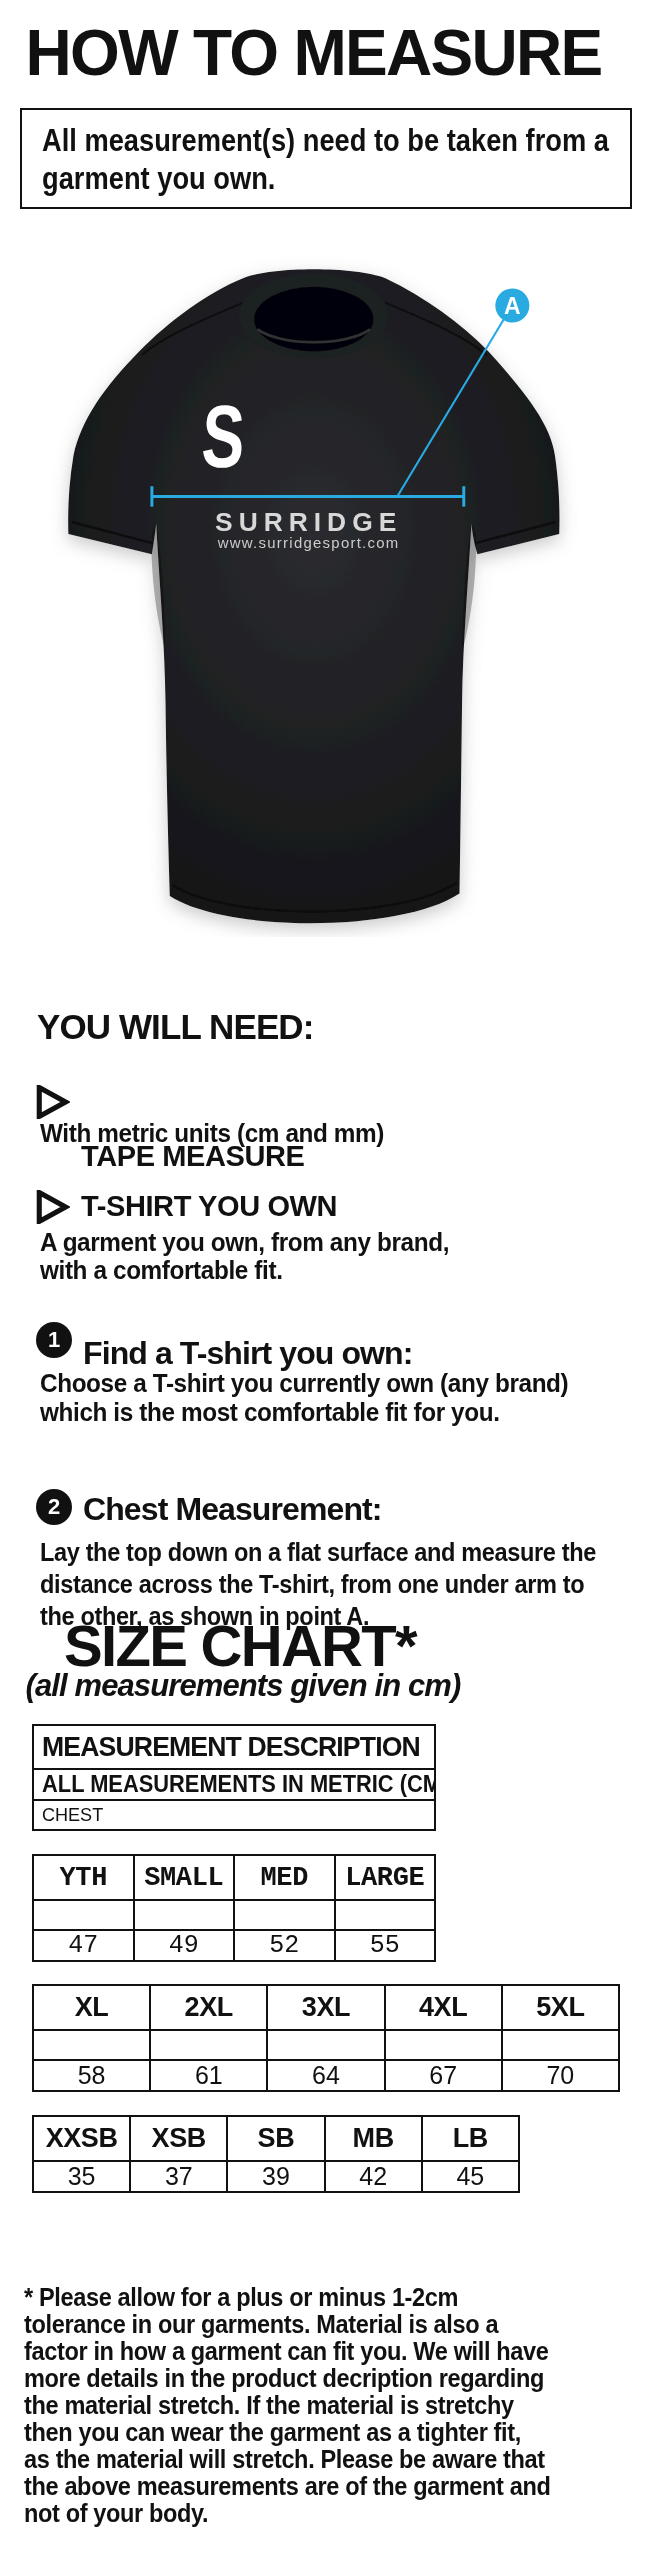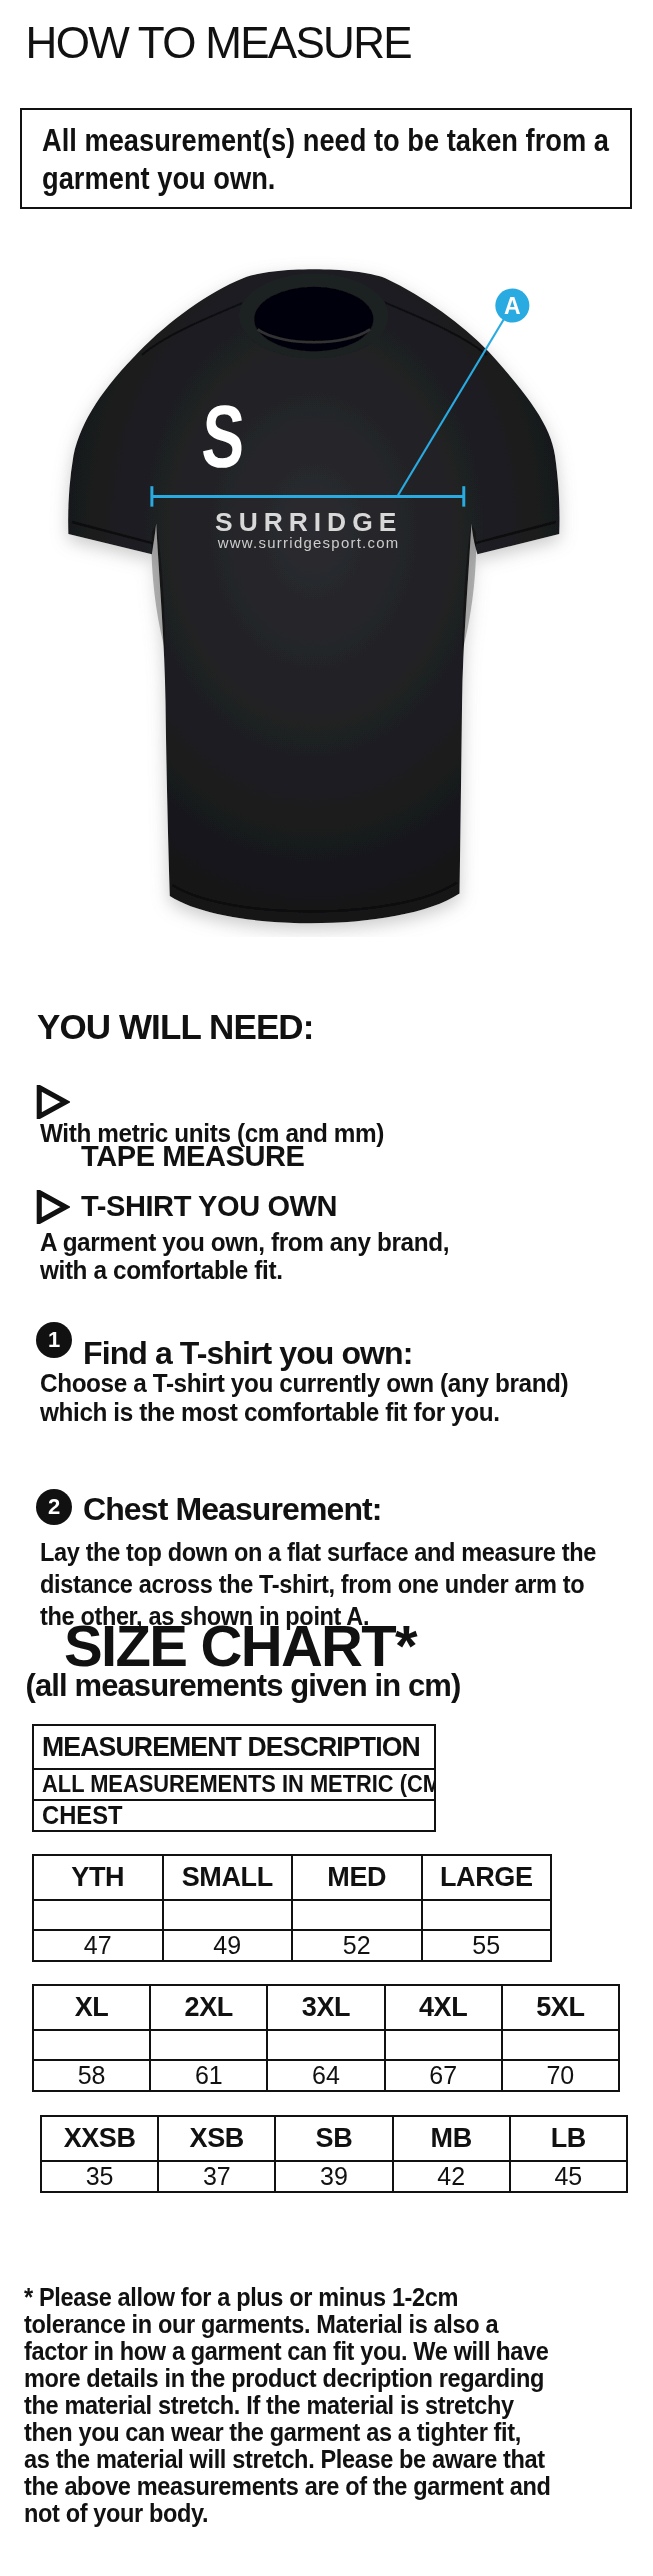--- a/index.html
+++ b/index.html
@@ -3,21 +3,21 @@
 <meta charset="utf-8">
 <style>
   html,body{margin:0;padding:0;background:#fff;}
   body{width:654px;height:2576px;position:relative;overflow:hidden;
        font-family:"Liberation Sans",sans-serif;color:#111;}
   .abs{position:absolute;}
   .cond{display:inline-block;white-space:nowrap;transform:scaleX(.88);transform-origin:0 50%;}
   .cond95{display:inline-block;white-space:nowrap;transform:scaleX(.95);transform-origin:0 50%;}
   .cond92{display:inline-block;white-space:nowrap;transform:scaleX(.92);transform-origin:0 50%;}
 
-  .h1{font-size:44px;font-weight:normal;letter-spacing:-1.7px;line-height:1;}
+  .h1{font-size:64px;font-weight:bold;letter-spacing:-1.7px;line-height:1;}
   .notice-box{left:19.6px;top:108px;width:608px;height:97px;border:2.6px solid #111;}
   .notice-text{left:42px;top:122px;font-size:31px;font-weight:bold;line-height:38px;}
 
   .section-h{font-size:35px;font-weight:bold;letter-spacing:-0.9px;line-height:1;}
   .item-h{font-size:29px;font-weight:bold;letter-spacing:-0.4px;line-height:1;}
   .body-text{font-size:25.6px;font-weight:bold;letter-spacing:-0.4px;line-height:28px;}
   .step-title{font-size:32px;font-weight:bold;letter-spacing:-0.9px;line-height:1;}
   .step-circle{width:36px;height:36px;border-radius:50%;background:#111;color:#fff;
                display:flex;align-items:center;justify-content:center;
                font-size:22px;font-weight:bold;}
@@ -28,21 +28,21 @@
   table.tb td{border:2.6px solid #111;text-align:center;vertical-align:middle;
               padding:0;overflow:hidden;}
   td.hd{height:43px;font-size:27px;font-weight:bold;letter-spacing:-0.4px;}
   td.blank{height:28px;}
   td.age{height:28px;font-size:23px;font-weight:normal;}
   td.val{height:28px;font-size:25px;font-weight:normal;}
 
   table.desc td{text-align:left;padding-left:7.7px;}
   td.dhd{height:42px;font-size:28px;font-weight:bold;letter-spacing:-0.9px;}
   td.drow1{height:29px;font-size:23px;font-weight:bold;}
-  td.drow2{height:28px;font-size:25px;font-weight:bold;}
+  td.drow2{height:28px;font-size:19px;font-weight:normal;}
 
   .footer{font-size:25.6px;font-weight:bold;letter-spacing:-0.4px;line-height:27px;}
 </style>
 </head>
 <body>
 
 <div class="abs h1" style="left:25.6px;top:20.5px;">HOW TO MEASURE</div>
 
 <div class="abs notice-box"></div>
 <div class="abs notice-text"><span class="cond">All measurement(s) need to be taken from a<br>garment you own.</span></div>
@@ -127,37 +127,37 @@
 
 <div class="abs step-circle" style="left:36px;top:1322px;">1</div>
 <div class="abs step-title" style="left:83px;top:1326px;margin-top:11px;">Find a T-shirt you own:</div>
 <div class="abs body-text" style="left:40px;top:1369px;line-height:29px;"><span class="cond95">Choose a T-shirt you currently own (any brand)<br>which is the most comfortable fit for you.</span></div>
 
 <div class="abs step-circle" style="left:36px;top:1489px;">2</div>
 <div class="abs step-title" style="left:83px;top:1493px;">Chest Measurement:</div>
 <div class="abs body-text" style="left:40px;top:1536px;line-height:32px;"><span class="cond92">Lay the top down on a flat surface and measure the<br>distance across the T-shirt, from one under arm to<br>the other, as shown in point A.</span></div>
 
 <div class="abs size-h" style="left:24px;top:1617px;margin-left:40px;">SIZE CHART*</div>
-<div class="abs size-sub" style="left:25.6px;top:1670px;">(all measurements given in cm)</div>
+<div class="abs size-sub" style="left:25.6px;top:1670px;font-style:italic;">(all measurements given in cm)</div>
 
 <table class="abs tb desc" style="left:32px;top:1724px;width:404px;padding-left:34px;">
   <tbody>
       <tr>
         <td class="dhd"><span class="cond95">MEASUREMENT DESCRIPTION</span></td>
       </tr>
   <tr>
         <td class="drow1"><span class="cond95">ALL MEASUREMENTS IN METRIC (CM)</span></td>
       </tr>
   <tr>
         <td class="drow2"><span class="cond95">CHEST</span></td>
       </tr>
 </tbody>
   </table>
 
-<table class="abs tb" style="left:32px;top:1854px;width:520px;">
+<table class="abs tb" style="left:32px;top:1854px;width:404px;font-family:Liberation Mono, monospace;">
   <tbody>
       <tr>
     <td class="hd">YTH</td>
     <td class="hd">SMALL</td>
     <td class="hd">MED</td>
     <td class="hd">LARGE</td>
   </tr>
   <tr>
     <td class="blank"></td>
     <td class="blank"></td>
@@ -192,21 +192,21 @@
   <tr>
     <td class="val">58</td>
     <td class="val">61</td>
     <td class="val">64</td>
     <td class="val">67</td>
     <td class="val">70</td>
   </tr>
 </tbody>
   </table>
 
-<table class="abs tb" style="left:40px;top:2115px;width:588px;">
+<table class="abs tb" style="left:32px;top:2115px;width:488px;">
   <tbody>
       <tr>
     <td class="hd">XXSB</td>
     <td class="hd">XSB</td>
     <td class="hd">SB</td>
     <td class="hd">MB</td>
     <td class="hd">LB</td>
   </tr>
   <tr>
     <td class="val">35</td>

